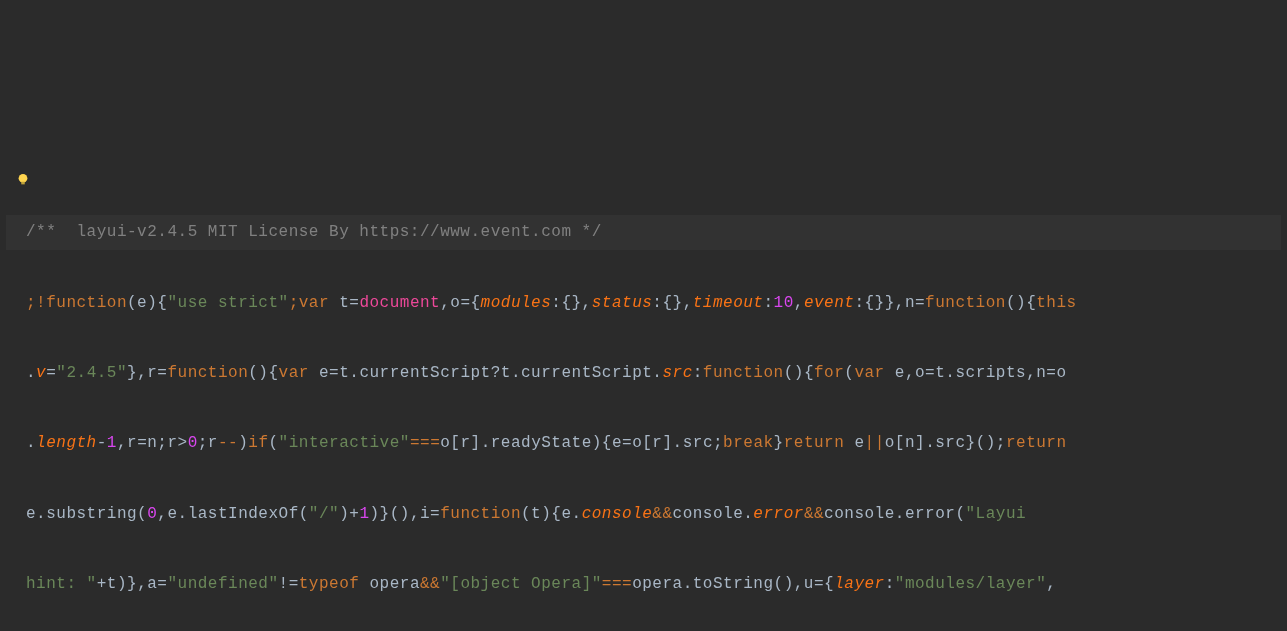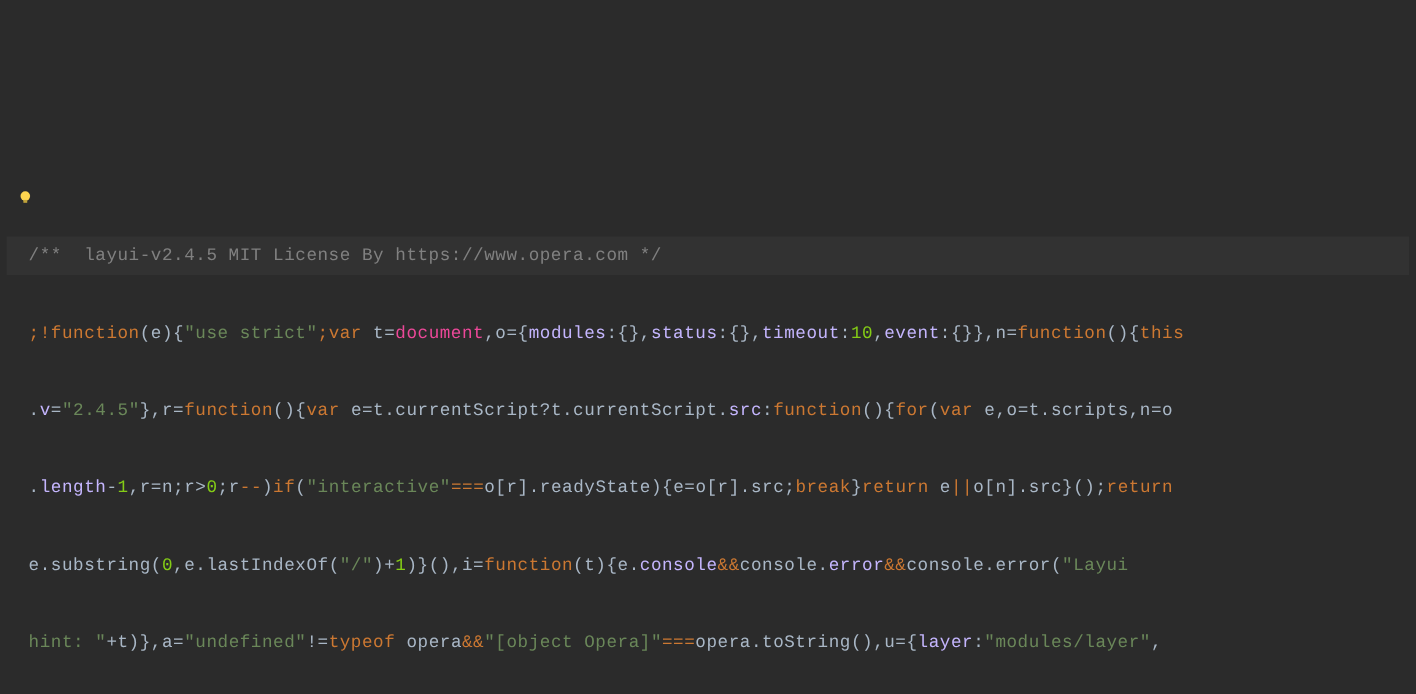--- a/index.html
+++ b/index.html
@@ -22,41 +22,41 @@
     position: absolute;
     left: 16px;
     top: 32px;
     width: 14px;
     height: 14px;
     z-index: 10;
   }
   .c  { color: #808080; }          
   .k  { color: #cc7832; }          
   .s  { color: #6a8759; }          
-  .n  { color: #84cc16; }          
+  .n  { color: #d946ef; }          
   .id { color: #ec4899; }
-  .mg { color: #c4b5fd; }
+  .mg { color: #f97316; font-style: italic; }
   .comment-line {
     background: #323232;
     display: block;
     width: 100%;
   }
   .line { display: block; padding-left: 20px; }
 </style>
 </head>
 <body>
 
 
 
 <div class="editor">
   <svg class="bulb" viewBox="0 0 16 16">
       <circle cx="8" cy="6" r="5" fill="#ffd54f"></circle>
       <rect x="6" y="10" width="4" height="3" fill="#bfa23a"></rect>
     </svg>
-<span class="line comment-line"><span class="c">/**  layui-v2.4.5 MIT License By https://www.opera.com */</span></span>
+<span class="line comment-line"><span class="c">/**  layui-v2.4.5 MIT License By https://www.event.com */</span></span>
 <span class="line"><span class="k">;!</span><span class="k">function</span><span>(e){</span><span class="s">"use strict"</span><span class="k">;</span><span class="k">var </span><span>t</span><span>=</span><span class="id">document</span><span>,o={</span><span class="mg">modules</span><span>:{},</span><span class="mg">status</span><span>:{},</span><span class="mg">timeout</span><span>:</span><span class="n">10</span><span>,</span><span class="mg">event</span><span>:{}},n=</span><span class="k">function</span><span>(){</span><span class="k">this</span></span>
 <span class="line"><span>.</span><span class="mg">v</span><span>=</span><span class="s">"2.4.5"</span><span>},r=</span><span class="k">function</span><span>(){</span><span class="k">var </span><span>e=t.currentScript?t.currentScript.</span><span class="mg">src</span><span>:</span><span class="k">function</span><span>(){</span><span class="k">for</span><span>(</span><span class="k">var </span><span>e,o=t.scripts,n=o</span></span>
 <span class="line"><span>.</span><span class="mg">length</span><span>-</span><span class="n">1</span><span>,r=n;r&gt;</span><span class="n">0</span><span>;r</span><span class="k">--</span><span>)</span><span class="k">if</span><span>(</span><span class="s">"interactive"</span><span class="k">===</span><span>o[r].readyState){e=o[r].src;</span><span class="k">break</span><span>}</span><span class="k">return </span><span>e</span><span class="k">||</span><span>o[n].src}();</span><span class="k">return</span></span>
 <span class="line"><span>e.substring(</span><span class="n">0</span><span>,e.lastIndexOf(</span><span class="s">"/"</span><span>)+</span><span class="n">1</span><span>)}(),i=</span><span class="k">function</span><span>(t){e.</span><span class="mg">console</span><span class="k">&amp;&amp;</span><span>console.</span><span class="mg">error</span><span class="k">&amp;&amp;</span><span>console.error(</span><span class="s">"Layui</span></span>
 <span class="line"><span class="s">hint: "</span><span>+</span><span>t)},a=</span><span class="s">"undefined"</span><span>!=</span><span class="k">typeof </span><span>opera</span><span class="k">&amp;&amp;</span><span class="s">"[object Opera]"</span><span class="k">===</span><span>opera.toString(),u={</span><span class="mg">layer</span><span>:</span><span class="s">"modules/layer"</span><span>,</span></span>
 
 
 
 
 

